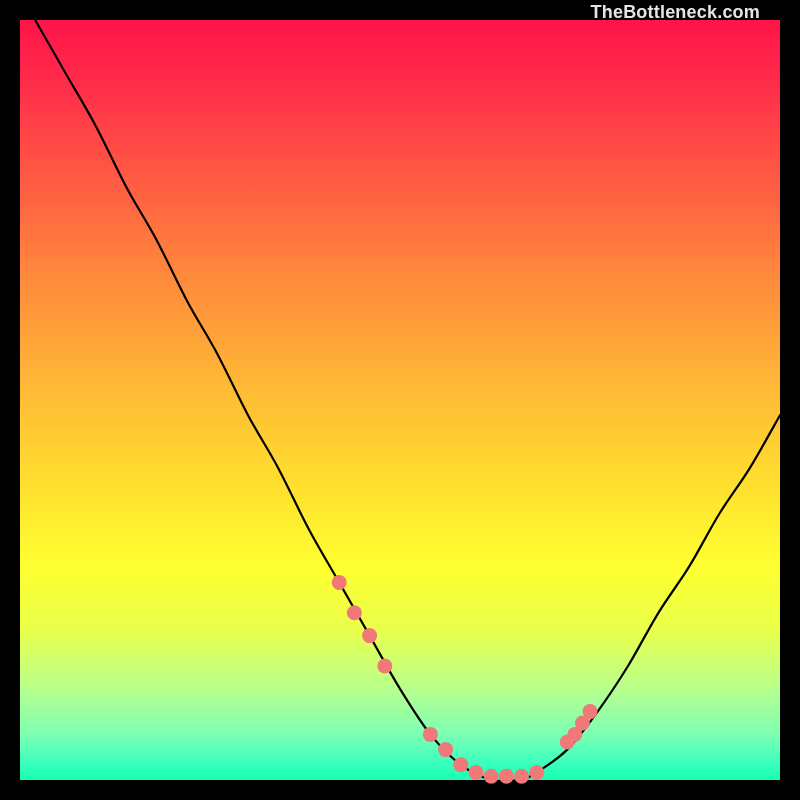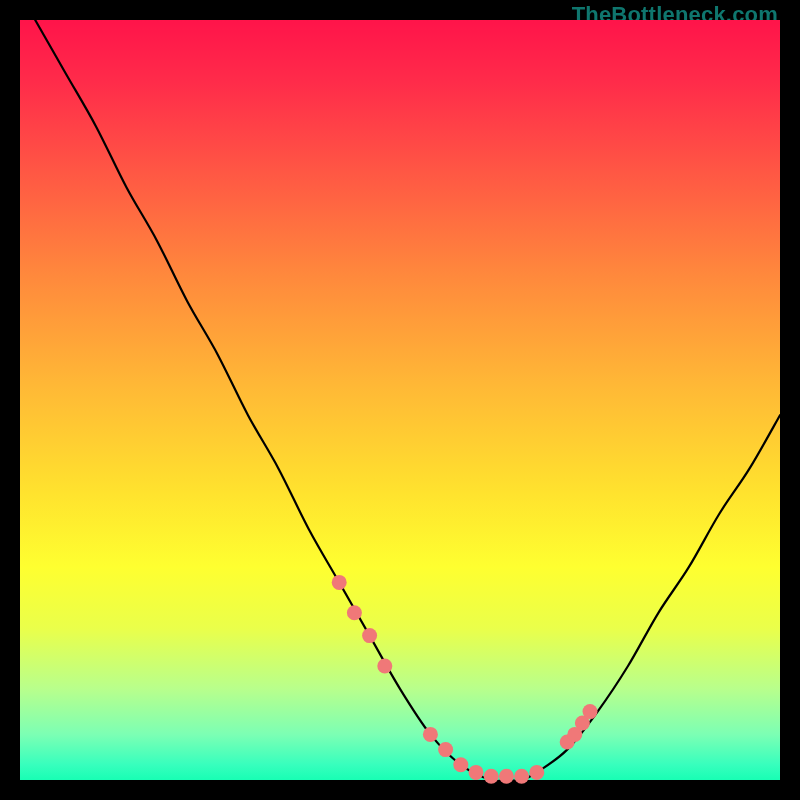--- a/index.html
+++ b/index.html
@@ -31,24 +31,24 @@
       #eaff4a 80%,
       #b8ff8c 88%,
       #7cffb4 94%,
       #37ffbd 98%,
       #18feb4 100%
     );
   }
   .watermark {
     position: absolute;
     top: 2px;
-    right: 22px;
-    font-size: 22px;
+    right: 40px;
+    font-size: 18px;
     font-weight: 600;
-    color: #0f766e;
+    color: #e5e5e5;
     letter-spacing: 0.2px;
   }
   svg.curve {
     position: absolute;
     inset: 0;
     width: 100%;
     height: 100%;
     overflow: visible;
   }
 </style>

